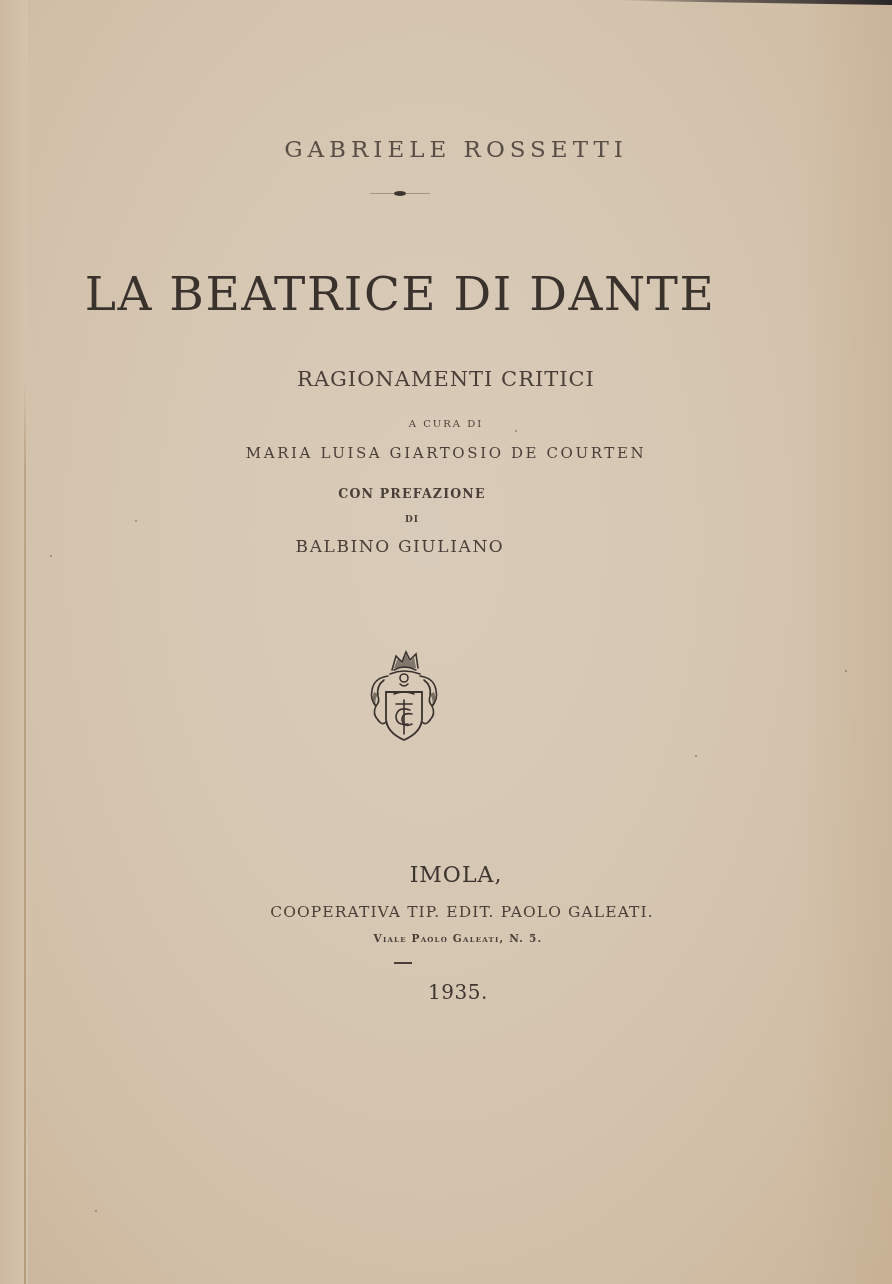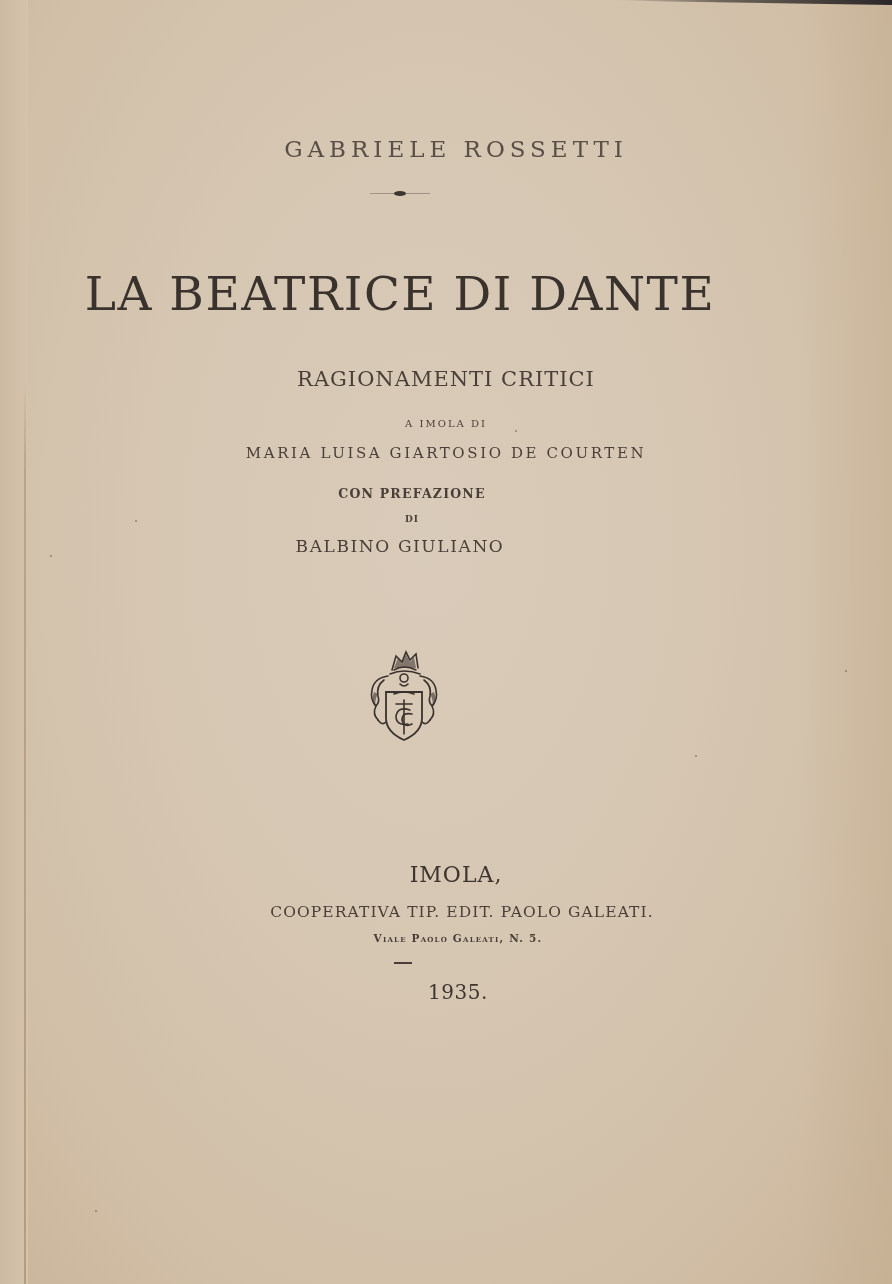--- a/index.html
+++ b/index.html
@@ -182,21 +182,21 @@
   <div class="edge-line"></div>
   <div class="right-shade"></div>
   <div class="top-dark"></div>
 
   <div class="line author">GABRIELE ROSSETTI</div>
   <div class="ornament-rule"></div>
   <div class="ornament-dot"></div>
 
   <div class="line title">LA BEATRICE DI DANTE</div>
   <div class="line subtitle">RAGIONAMENTI CRITICI</div>
-  <div class="line acura">A IMOLA DI</div>
+  <div class="line acura">A CURA DI</div>
   <div class="line editor">MARIA LUISA GIARTOSIO DE COURTEN</div>
   <div class="line prefazione">CON PREFAZIONE</div>
   <div class="line di">DI</div>
   <div class="line prefacer">BALBINO GIULIANO</div>
 
   <svg class="emblem" viewBox="0 0 80 96">
     <g fill="none" stroke="#3a322d" stroke-width="1.6" stroke-linecap="round">
 
       <path d="M28 22 L32 8 L38 14 L42 4 L46 12 L52 6 L54 20"></path>
       <path d="M30 22 Q40 16 52 22"></path>

